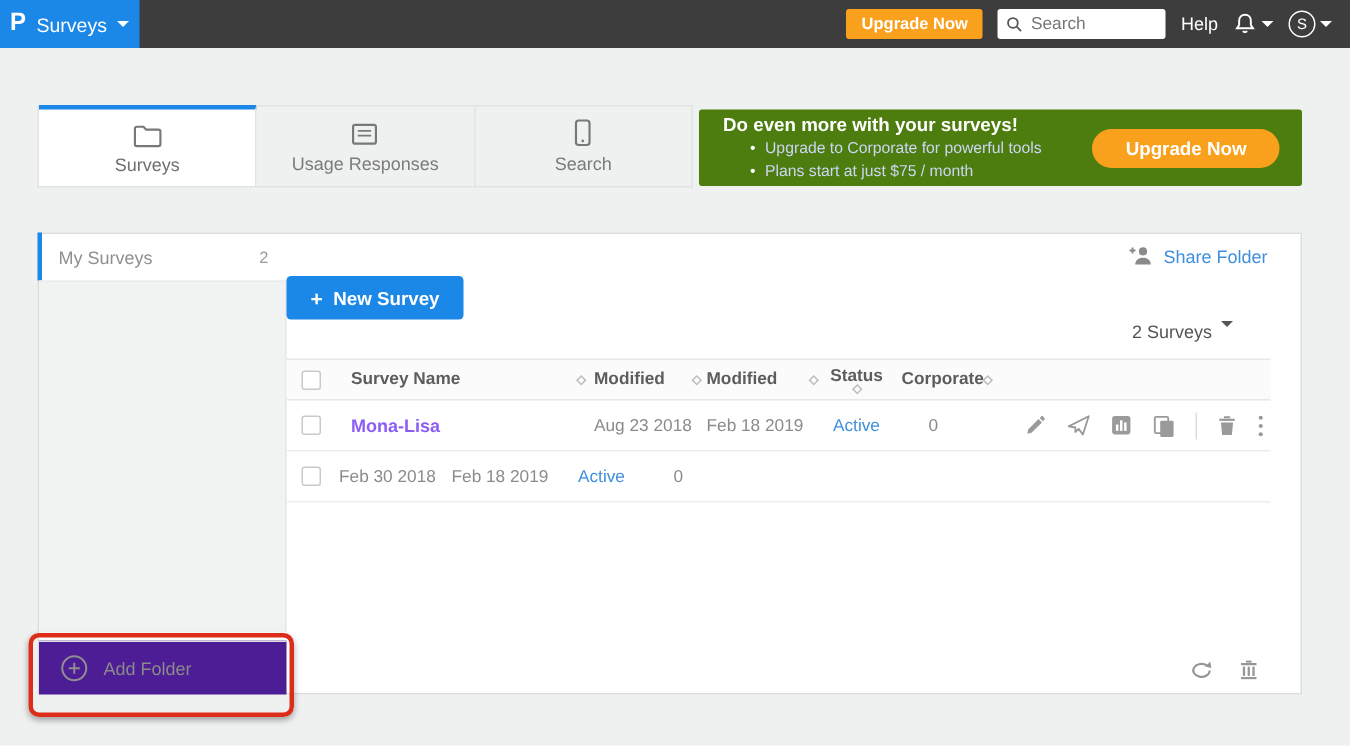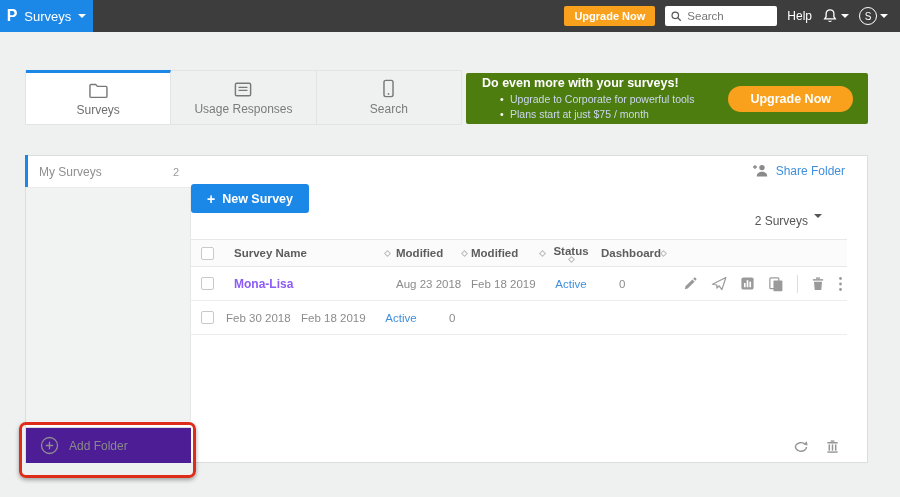--- a/index.html
+++ b/index.html
@@ -211,21 +211,21 @@
           </div>
         <div class="cell-modified">
             <span class="hlabel">Modified</span>
             <span class="sort"></span>
           </div>
         <div class="cell-status">
             <span class="hlabel">Status</span>
             <span class="sort"></span>
           </div>
         <div class="cell-responses">
-            <span class="hlabel">Dashboard</span>
+            <span class="hlabel">Corporate</span>
             <span class="sort"></span>
           </div>
       </div>
 
       <div class="trow">
         <div class="cell-check">
             <span class="checkbox"></span>
           </div>
         <div class="cell-name">
             <span class="name-link name-primary">Mona-Lisa</span>

